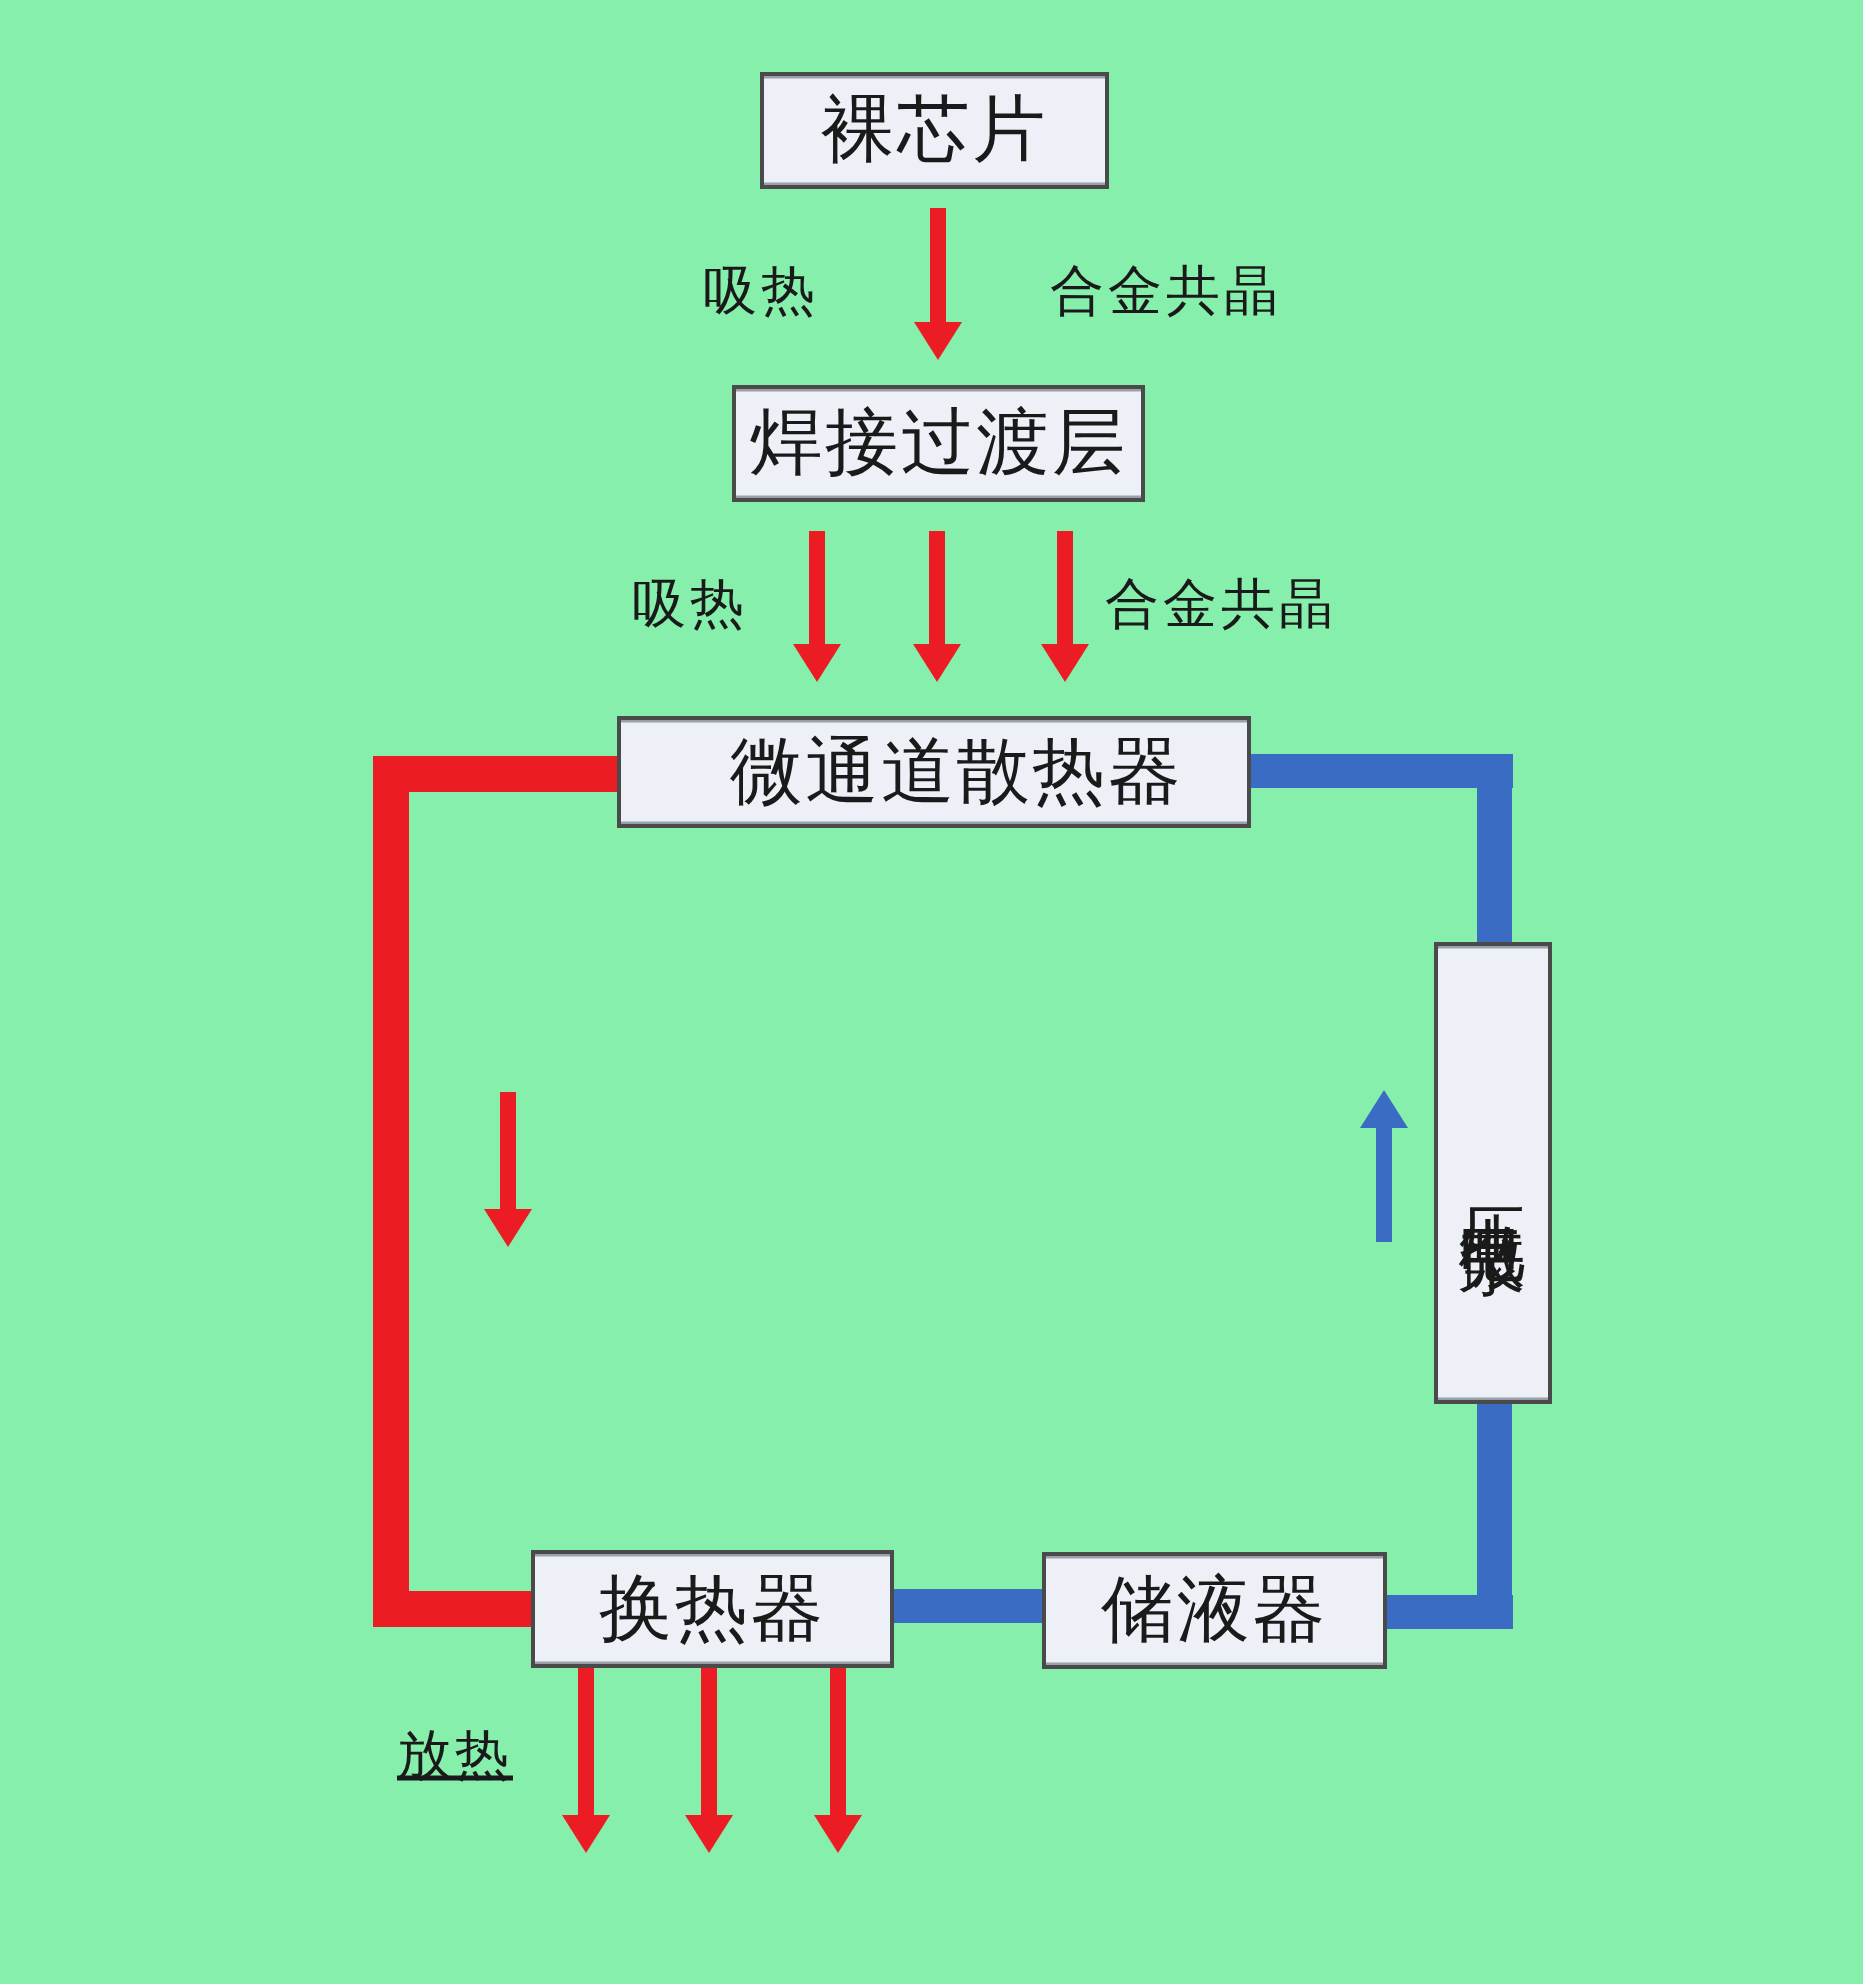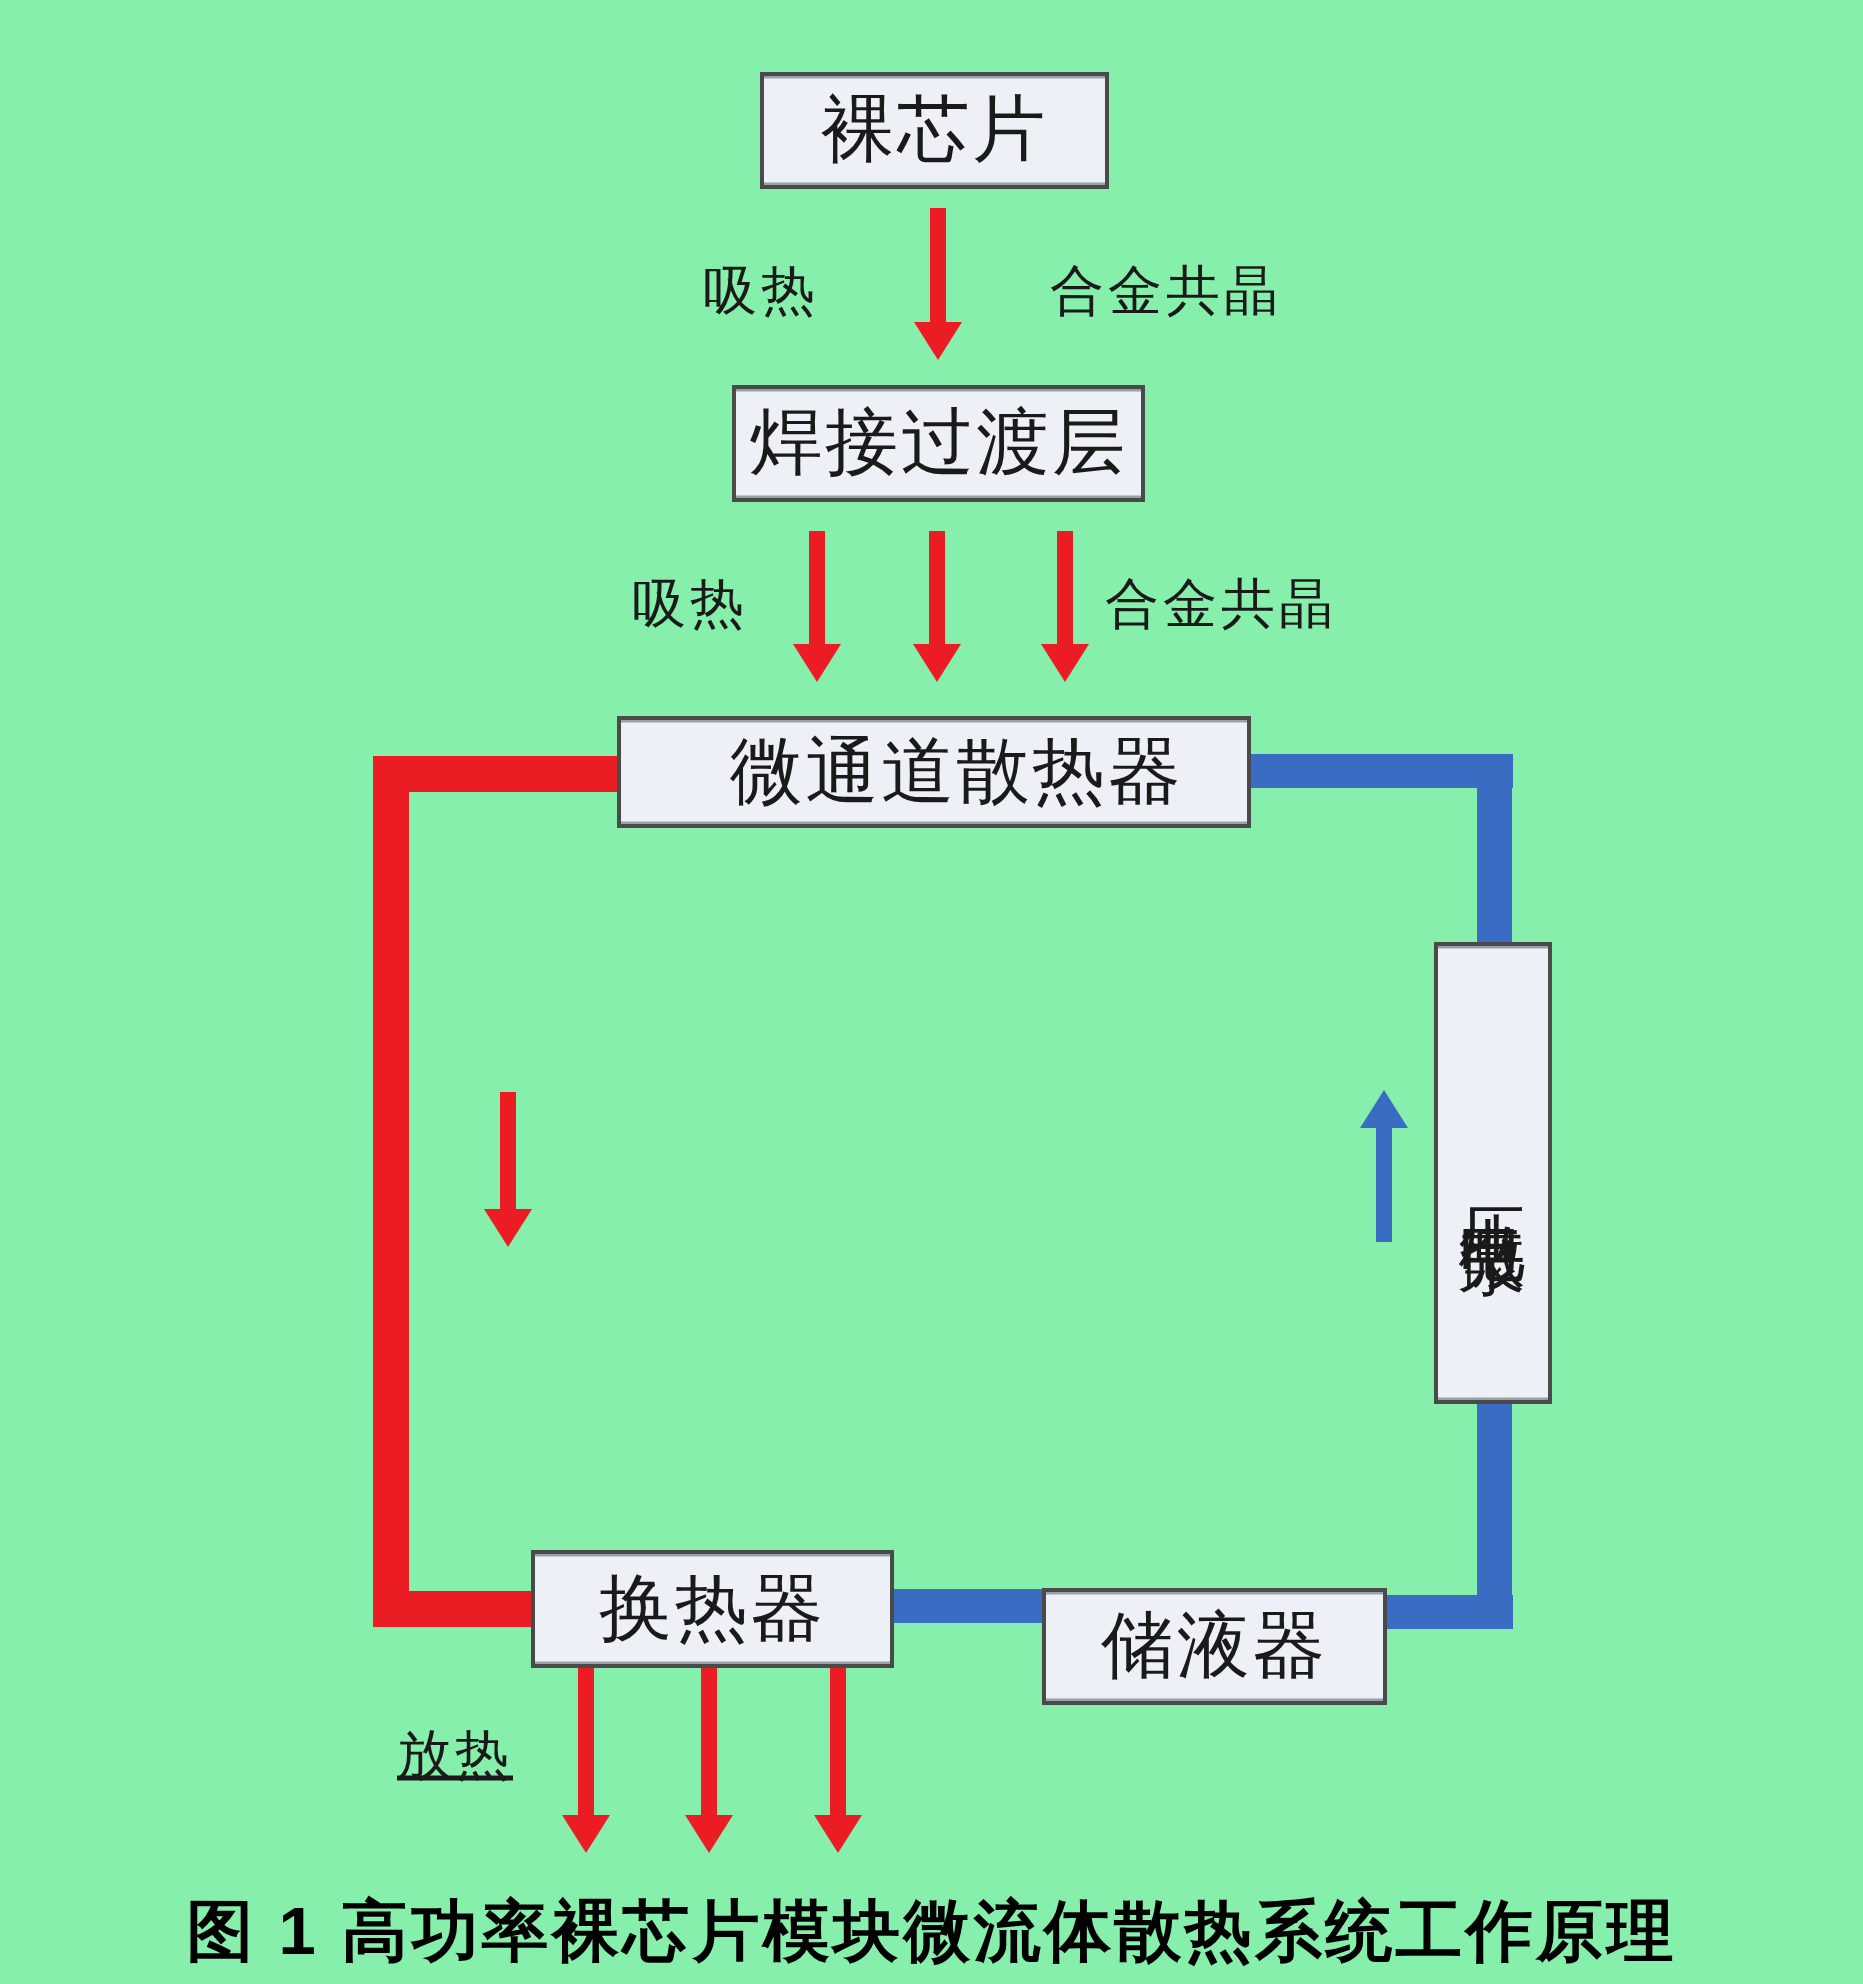--- a/index.html
+++ b/index.html
@@ -73,21 +73,21 @@
   </div>
 
   <div class="node vertical" style="left:1434px;top:942px;width:118px;height:462px;">
     <span>压电微泵</span>
   </div>
 
   <div class="node" style="left:531px;top:1550px;width:363px;height:118px;justify-content:center;">
     <span>换热器</span>
   </div>
 
-  <div class="node" style="left:1042px;top:1552px;width:345px;height:117px;margin-top:36px;">
+  <div class="node" style="left:1042px;top:1552px;width:345px;height:117px;">
     <span>储液器</span>
   </div>
 
   <div class="arrow hot down" style="left:914px;top:208px;width:48px;height:152px;">
     <div class="shaft"></div>
     <div class="head"></div>
   </div>
 
   <div class="arrow hot down" style="left:793px;top:531px;width:48px;height:151px;">
     <div class="shaft"></div>
@@ -123,16 +123,15 @@
     <div class="shaft"></div>
     <div class="head"></div>
   </div>
 
   <div class="flow-label" style="left:761px;top:291px;">吸热</div>
   <div class="flow-label" style="left:1166px;top:291px;">合金共晶</div>
   <div class="flow-label" style="left:690px;top:604px;">吸热</div>
   <div class="flow-label" style="left:1221px;top:604px;">合金共晶</div>
   <div class="flow-label" style="left:455px;top:1755px;text-decoration:underline;">放热</div>
 
-  <div class="caption">图 1 高功率裸芯片模块微流体散热系统工作原理</div>
 
 </div>
 
 
 </body></html>

